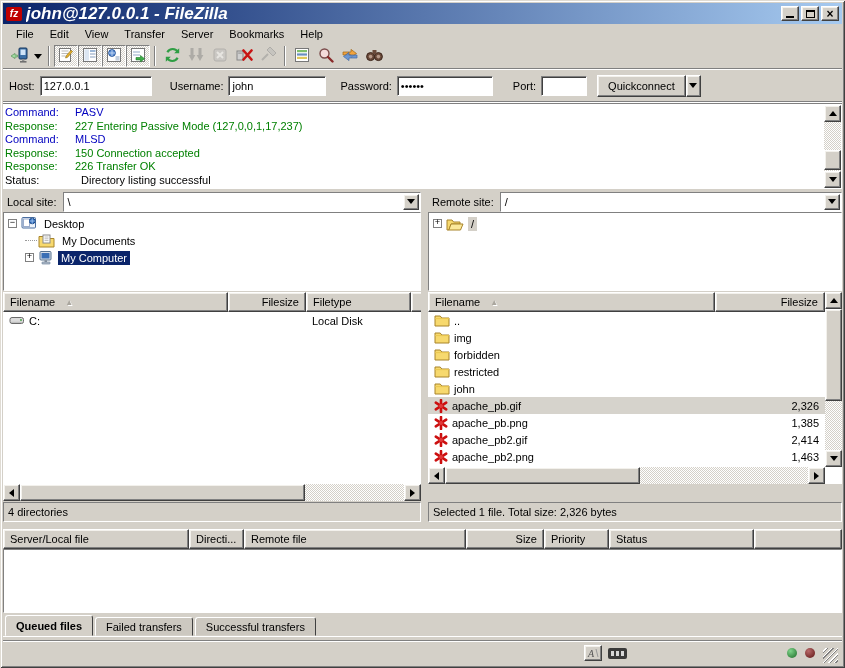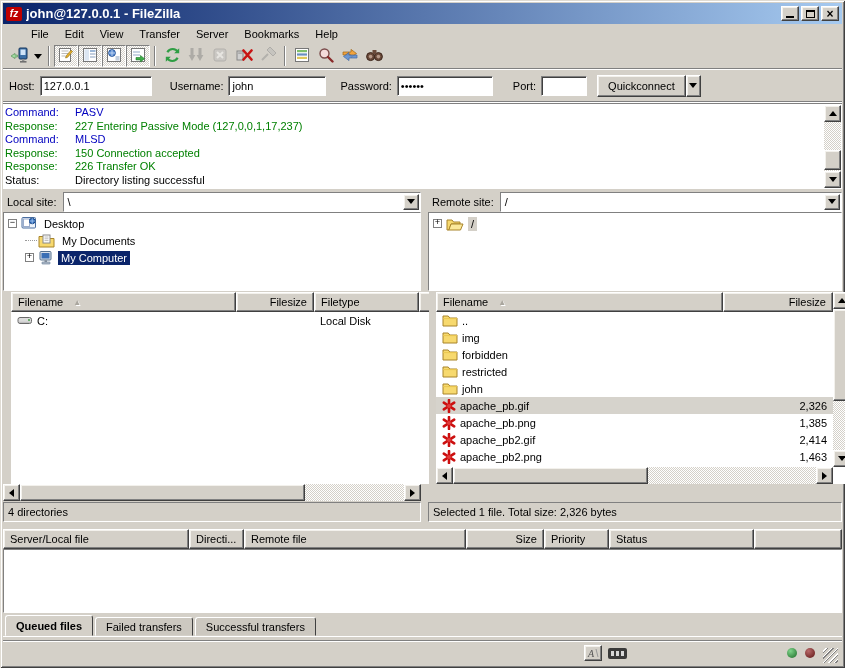--- a/index.html
+++ b/index.html
@@ -7,28 +7,28 @@
   *{box-sizing:border-box;}
   .window{position:relative;width:845px;height:668px;background:#d4d0c8;
     box-shadow:inset 1px 1px 0 #dfdbd3,inset -1px -1px 0 #404040,inset 2px 2px 0 #fff,inset -2px -2px 0 #808080;overflow:hidden;}
   
   .raised{background:#d4d0c8;border:1px solid;border-color:#fff #404040 #404040 #fff;box-shadow:inset -1px -1px 0 #808080,inset 1px 1px 0 #f3f1ec;}
   .sunken{background:#fff;border:1px solid;border-color:#808080 #fff #fff #808080;box-shadow:inset 1px 1px 0 #404040;}
   .sunken-flat{background:#fff;border:1px solid;border-color:#808080 #fff #fff #808080;}
   
   .titlebar{position:absolute;left:3px;top:3px;width:839px;height:21px;background:linear-gradient(to right,#0a246a,#a6caf0);display:flex;align-items:center;padding:0 3px;}
   .app-icon{width:16px;height:14px;background:#bf0000;border-radius:2px;color:#fff;font-weight:bold;font-style:italic;font-size:10px;line-height:14px;text-align:center;margin-right:4px;flex:none;}
-  .title-text{color:#fff;font-weight:bold;font-size:13px;flex:1;white-space:nowrap;overflow:hidden;}
+  .title-text{color:#fff;font-weight:bold;font-size:17px;flex:1;white-space:nowrap;overflow:hidden;font-style:italic;}
   .win-btns{display:flex;gap:2px;}
   .win-btn{width:18px;height:15px;display:flex;align-items:center;justify-content:center;padding:0;font-size:10px;line-height:1;cursor:default;}
   .glyph-min{width:8px;height:2px;background:#000;margin-top:7px;}
   .glyph-max{width:9px;height:8px;border:1px solid #000;border-top-width:2px;}
   .glyph-close{font-size:12px;font-weight:bold;font-family:"Liberation Sans",sans-serif;}
   
-  .menubar{position:absolute;left:3px;top:24px;width:839px;height:19px;display:flex;align-items:center;padding-left:20px;}
+  .menubar{position:absolute;left:3px;top:24px;width:839px;height:19px;display:flex;align-items:center;padding-left:5px;}
   .menu-item{padding:2px 8px;}
   
   .toolbar{position:absolute;left:3px;top:43px;width:839px;height:27px;display:flex;align-items:center;padding-left:4px;border-bottom:1px solid #fff;box-shadow:0 -1px 0 #808080 inset;}
   .tb-sep{width:2px;height:20px;border-left:1px solid #808080;border-right:1px solid #fff;margin:0 4px;}
   .tb-btn{width:24px;height:22px;display:flex;align-items:center;justify-content:center;border:1px solid transparent;}
   .tb-btn.pressed{border-color:#808080 #fff #fff #808080;background-image:linear-gradient(45deg,#fff 25%,transparent 25%,transparent 75%,#fff 75%),linear-gradient(45deg,#fff 25%,transparent 25%,transparent 75%,#fff 75%);background-size:2px 2px;background-position:0 0,1px 1px;}
   .tb-btn.disabled{filter:grayscale(1) opacity(.45);}
   .tb-drop{width:13px;height:22px;display:flex;align-items:center;justify-content:center;}
   
   .quickconnect{position:absolute;left:3px;top:70px;width:839px;height:32px;display:flex;align-items:center;padding-left:6px;border-bottom:1px solid #808080;box-shadow:0 1px 0 #fff;}
@@ -61,21 +61,21 @@
   
   .treebox{position:absolute;background:#fff;overflow:hidden;padding-top:2px;}
   .tree-row{height:17px;display:flex;align-items:center;white-space:nowrap;}
   .expander{width:9px;height:9px;flex:none;background:#fff;border:1px solid #808080;font:9px "Liberation Mono",monospace;line-height:7px;text-align:center;margin:0 4px 0 0;}
   .tree-dots{width:12px;border-top:1px dotted #9a9a9a;flex:none;margin-right:1px;}
   .tree-icon{flex:none;margin-right:4px;display:flex;align-items:center;}
   .tree-label{padding:1px 3px;}
   .tree-label.sel{background:#0a246a;color:#fff;}
   .tree-label.sel-inactive{background:#d4d0c8;}
   
-  .listpane{position:absolute;background:#fff;overflow:hidden;margin-left:8px;}
+  .listpane{position:absolute;background:#fff;overflow:hidden;}
   .list-header{display:flex;height:20px;}
   .col-hdr{height:20px;display:flex;align-items:center;padding:0 6px;overflow:hidden;white-space:nowrap;flex:none;}
   .col-hdr .lbl{overflow:hidden;text-overflow:clip;}
   .col-hdr.right{justify-content:flex-end;}
   .sort-arrow{color:#aaa69e;font-size:8px;margin-left:10px;text-shadow:1px 1px 0 #fff;}
   .list-body{position:absolute;left:0;right:0;bottom:0;overflow:hidden;background:#fff;}
   .file-row{display:flex;height:17px;align-items:center;}
   .file-row.sel-inactive{background:#d6d3cc;align-items:center;}
   .cell{padding:0 6px;white-space:nowrap;overflow:hidden;flex:none;display:flex;align-items:center;height:17px;}
   .cell.right{justify-content:flex-end;}
@@ -271,21 +271,21 @@
           <span class="log-text">MLSD</span>
         </div>
         <div class="log-line" style="color: rgb(0, 128, 0);">
           <span class="log-type">Response:</span>
           <span class="log-text">150 Connection accepted</span>
         </div>
         <div class="log-line" style="color: rgb(0, 128, 0);">
           <span class="log-type">Response:</span>
           <span class="log-text">226 Transfer OK</span>
         </div>
-        <div class="log-line" style="color: rgb(0, 0, 0);">
+        <div class="log-line" style="color: rgb(0, 0, 0); gap: 6px;">
           <span class="log-type">Status:</span>
           <span class="log-text">Directory listing successful</span>
         </div>
       </div>
     <div class="vscroll checker" style="right:1px;top:1px;bottom:1px">
       <span class="sb-btn raised">
           <span class="tri tri-up"></span>
         </span>
       <span class="sb-track" style="flex:0 0 28px"></span>
       <span class="sb-thumb raised" style="height:20px"></span>

